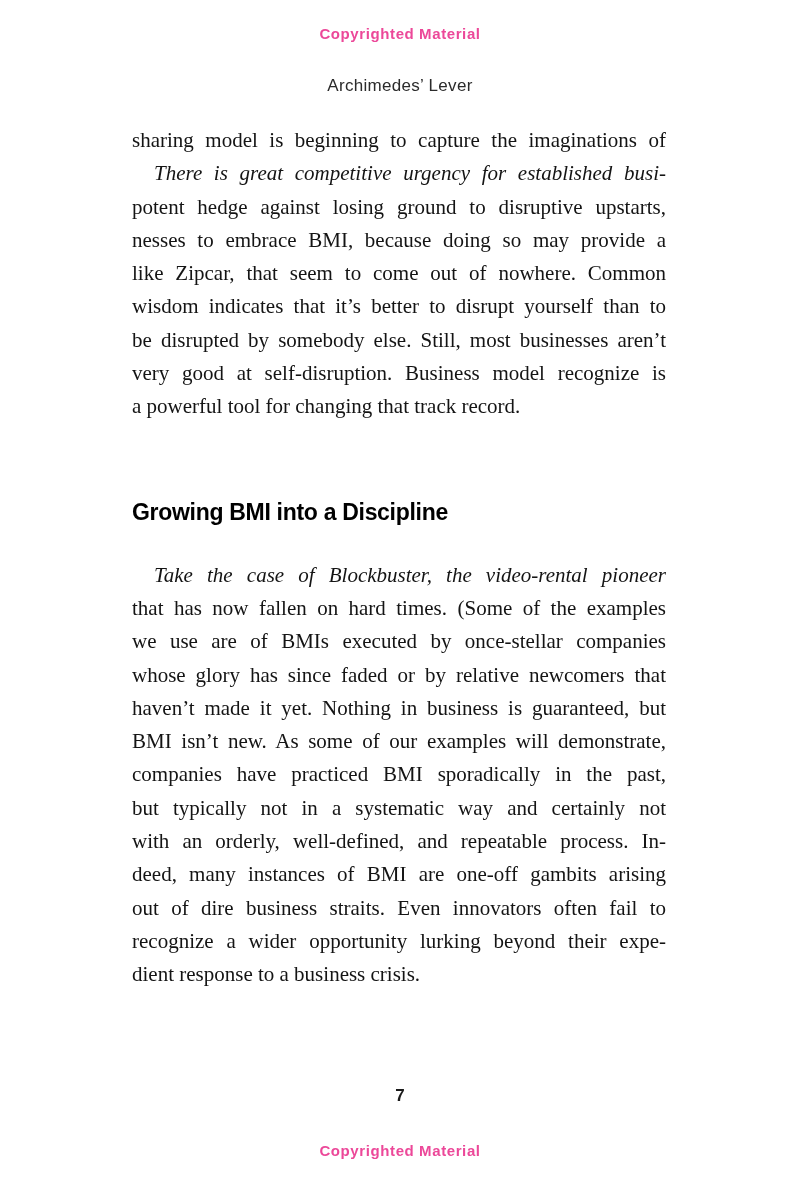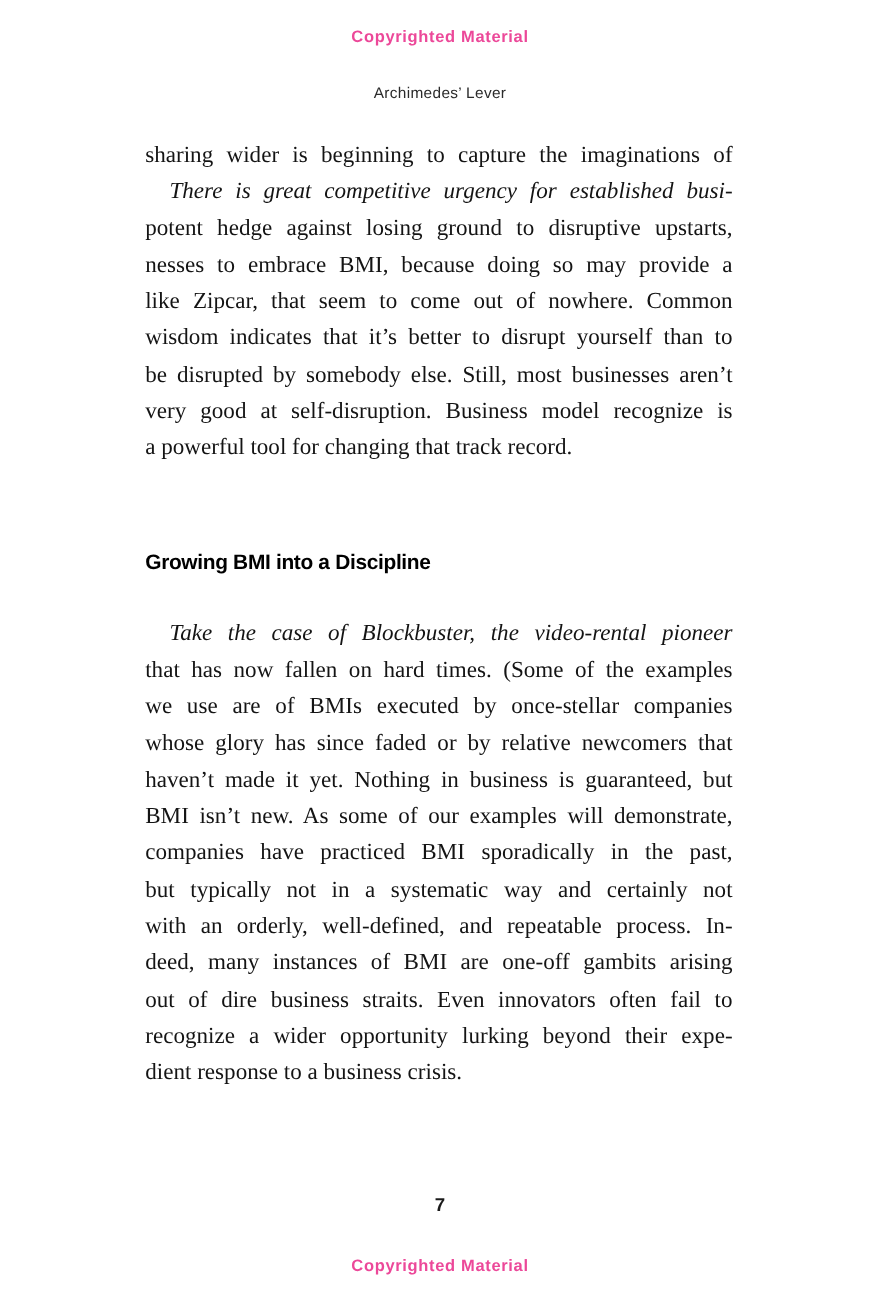--- a/index.html
+++ b/index.html
@@ -28,21 +28,21 @@
   }
   .notice.top { top: 25px; }
   .notice.bottom { top: 1142px; }
   .running-head {
     position: absolute;
     top: 76px;
     left: 0;
     width: 100%;
     text-align: center;
     font-family: "Liberation Sans", sans-serif;
-    font-size: 14px;
+    font-size: 17px;
     letter-spacing: 0.3px;
     color: #2b2b2b;
   }
   .body-col {
     position: absolute;
     top: 124px;
     left: 132px;
     width: 534px;
     font-size: 21px;
     line-height: 33.3px;
@@ -53,21 +53,21 @@
     text-align: justify;
     text-align-last: justify;
   }
   .line.last { text-align-last: left; }
   .line.indent { text-indent: 22px; font-style: italic; }
   .section-heading {
     margin-top: 75px;
     margin-bottom: 34px;
     font-family: "Liberation Sans", sans-serif;
     font-weight: bold;
-    font-size: 19px;
+    font-size: 23px;
     line-height: 26px;
     letter-spacing: -0.3px;
     color: #000000;
   }
   .page-number {
     position: absolute;
     top: 1086px;
     left: 0;
     width: 100%;
     text-align: center;
@@ -78,21 +78,21 @@
   }
 </style>
 </head>
 <body>
 
 <div class="page">
   <div class="notice top">Copyrighted Material</div>
   <div class="running-head">Archimedes’ Lever</div>
   <div class="body-col" id="body-col">
       <div class="paragraph">
-        <div class="line">sharing wider is beginning to capture the imaginations of</div>
+        <div class="line">sharing model is beginning to capture the imaginations of</div>
       </div>
       <div class="paragraph">
         <div class="line indent">There is great competitive urgency for established busi-</div>
         <div class="line">potent hedge against losing ground to disruptive upstarts,</div>
         <div class="line">nesses to embrace BMI, because doing so may provide a</div>
         <div class="line">like Zipcar, that seem to come out of nowhere. Common</div>
         <div class="line">wisdom indicates that it’s better to disrupt yourself than to</div>
         <div class="line">be disrupted by somebody else. Still, most businesses aren’t</div>
         <div class="line">very good at self-disruption. Business model recognize is</div>
         <div class="line last">a powerful tool for changing that track record.</div>

